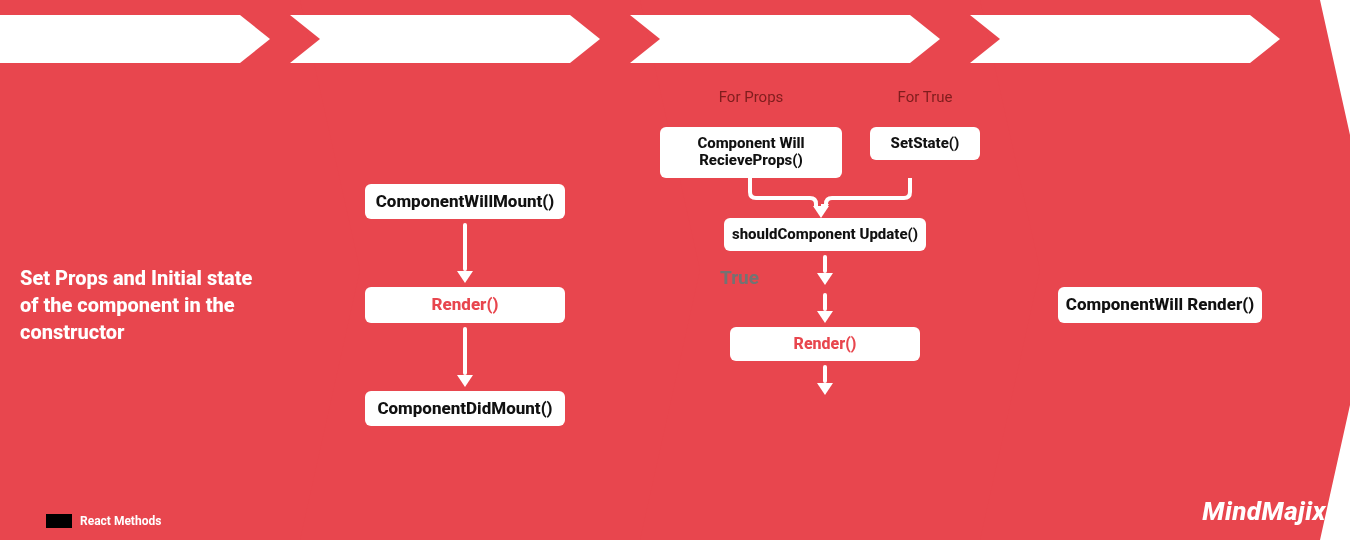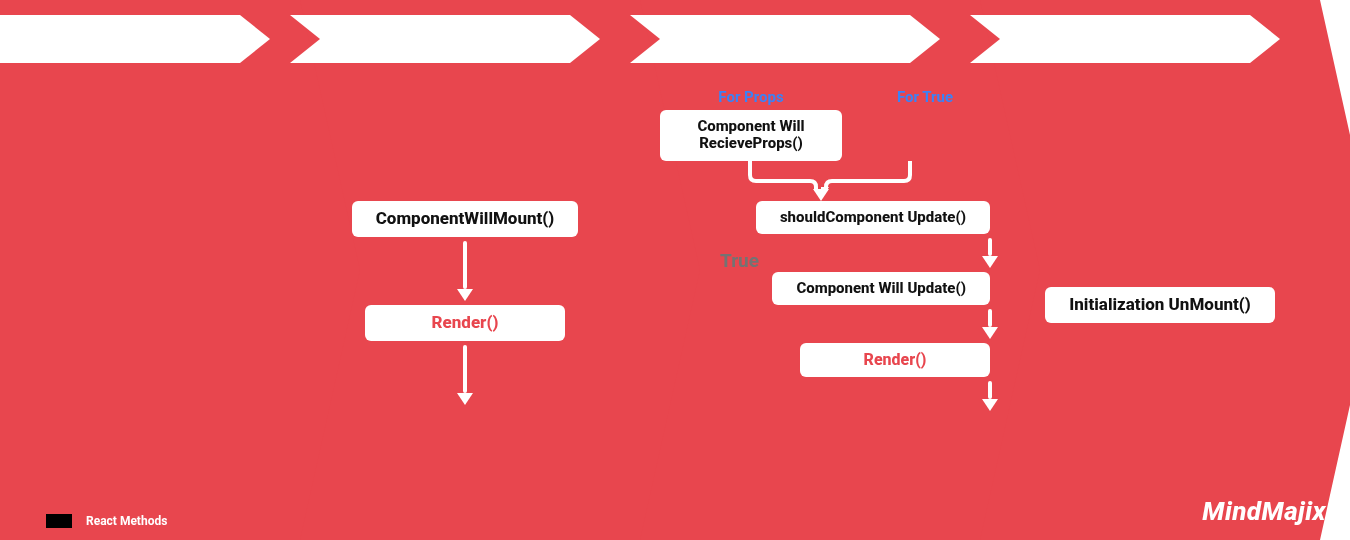--- a/index.html
+++ b/index.html
@@ -46,21 +46,21 @@
     display: flex;
     flex-direction: column;
     align-items: center;
   }
   .methodbox {
     background: #fff;
     color: #111;
     font-weight: 800;
     font-size: 17px;
     border-radius: 6px;
-    padding: 8px 24px;
+    padding: 8px 8px;
     text-align: center;
     min-width: 200px;
     line-height: 1.15;
   }
   .methodbox.accent { color: var(--red); }
   .whitearrow {
     width: 0;
     position: relative;
     margin: 4px 0;
   }
@@ -90,41 +90,41 @@
     position: absolute;
     left: 10px;
     bottom: 12px;
     display: flex;
     gap: 22px;
     align-items: center;
     color: #fff;
     font-weight: 700;
     font-size: 12px;
   }
-  .legend .item { display: flex; gap: 14px; align-items: center; padding-left: 36px; }
+  .legend .item { display: flex; gap: 8px; align-items: center; padding-left: 36px; }
   .legend .swatch { width: 26px; height: 14px; }
   .swatch.black { background: #000; }
   .swatch.red { background: var(--red); border: 1px solid rgba(0,0,0,.15); }
   .legend .text { max-width: 90px; line-height: 1.05; }
   .brand {
     position: absolute;
     right: 24px;
     bottom: 14px;
     color: #fff;
     font-weight: 800;
     font-style: italic;
     font-size: 26px;
     letter-spacing: .5px;
     margin-left: 36px;
   }
   .small-label {
-    color: #3b82f6;
-    font-weight: 700;
+    color: #7f1d1d;
+    font-weight: 400;
     font-size: 15px;
-    margin-bottom: 4px;
+    margin-bottom: 21px;
   }
   .true-label {
     color: #737373;
     font-weight: 700;
     font-size: 19px;
     position: absolute;
   }
 </style>
 </head>
 <body>
@@ -170,74 +170,78 @@
     </svg>
     <span class="label">Mounting</span>
   </div>
   <div class="chev-head" style="left:0;width:270px;z-index:8">
     <svg width="270" height="48" viewBox="0 0 270 48" style="position:absolute;left:0;top:0">
       <polygon points="0,0 240,0 270,24 240,48 0,48" fill="#ffffff"></polygon>
     </svg>
     <span class="label">Updation</span>
   </div>
 
+  <div class="content" style="left:20px;width:250px;justify-content:center;align-items:flex-start;z-index:10">
+    <div class="desc">Set Props and Initial state of the component in the constructor</div>
+  </div>
 
   <div class="content" style="left:345px;width:240px;justify-content:center;z-index:10">
     <div class="methodbox">ComponentWillMount()</div>
     <div class="whitearrow" style="height:60px">
       <div class="shaft" style="height:48px"></div>
         <div class="head" style="top:48px"></div>
     </div>
     <div class="methodbox accent">Render()</div>
     <div class="whitearrow" style="height:60px">
       <div class="shaft" style="height:48px"></div>
         <div class="head" style="top:48px"></div>
     </div>
+    <div class="methodbox">ComponentDidMount()</div>
   </div>
 
   <div style="position:absolute;left:660px;top:88px;width:330px;z-index:10">
     <div style="display:flex;gap:18px;align-items:flex-start">
       <div style="flex:1;display:flex;flex-direction:column;align-items:center">
         <div class="small-label">For Props</div>
         <div class="methodbox" style="min-width:160px;font-size:15px">Component Will RecieveProps()</div>
       </div>
       <div style="flex:0 0 130px;display:flex;flex-direction:column;align-items:center">
         <div class="small-label">For True</div>
+        <div class="methodbox" style="min-width:110px;font-size:15px">SetState()</div>
       </div>
     </div>
 
     <svg width="330" height="40" viewBox="0 0 330 40" style="display:block">
       <path d="M90 0 L90 14 Q90 20 96 20 L150 20 Q156 20 156 26 L156 28" stroke="#fff" stroke-width="4" fill="none" stroke-linecap="round"></path>
       <path d="M250 0 L250 14 Q250 20 244 20 L172 20 Q166 20 166 26 L166 28" stroke="#fff" stroke-width="4" fill="none" stroke-linecap="round"></path>
       <polygon points="161,28 153,28 169,28 161,40" fill="#fff" transform="translate(0 -2)"></polygon>
       <polygon points="153,28 169,28 161,40" fill="#fff"></polygon>
     </svg>
 
-    <div style="display:flex;flex-direction:column;align-items:flex-end;position:relative">
+    <div style="display:flex;flex-direction:column;align-items:center;position:relative">
       <div class="methodbox" style="min-width:190px;font-size:15px">shouldComponent Update()</div>
       <span class="true-label" style="left:60px;top:48px">True</span>
       <div class="whitearrow" style="height:30px">
         <div class="shaft" style="height:18px"></div>
           <div class="head" style="top:18px"></div>
       </div>
-      <div class="methodbox" style="min-width:190px;font-size:15px">Component Will Update()</div>
       <div class="whitearrow" style="height:30px">
         <div class="shaft" style="height:18px"></div>
           <div class="head" style="top:18px"></div>
       </div>
       <div class="methodbox accent" style="min-width:190px;font-size:16px">Render()</div>
       <div class="whitearrow" style="height:30px">
         <div class="shaft" style="height:18px"></div>
           <div class="head" style="top:18px"></div>
       </div>
     </div>
   </div>
 
   <div class="content" style="left:1040px;width:240px;justify-content:center;z-index:10">
-    <div class="methodbox" style="min-width:200px">Initialization UnMount()</div>
+    <div class="methodbox" style="min-width:200px">ComponentWill Render()</div>
   </div>
 
   <div class="legend" style="z-index:20">
     <div class="item">
       <div class="swatch black"></div>
       <div class="text">React Methods</div>
     </div>
   </div>
 
   <div class="brand" style="z-index:20">MindMajix</div>

